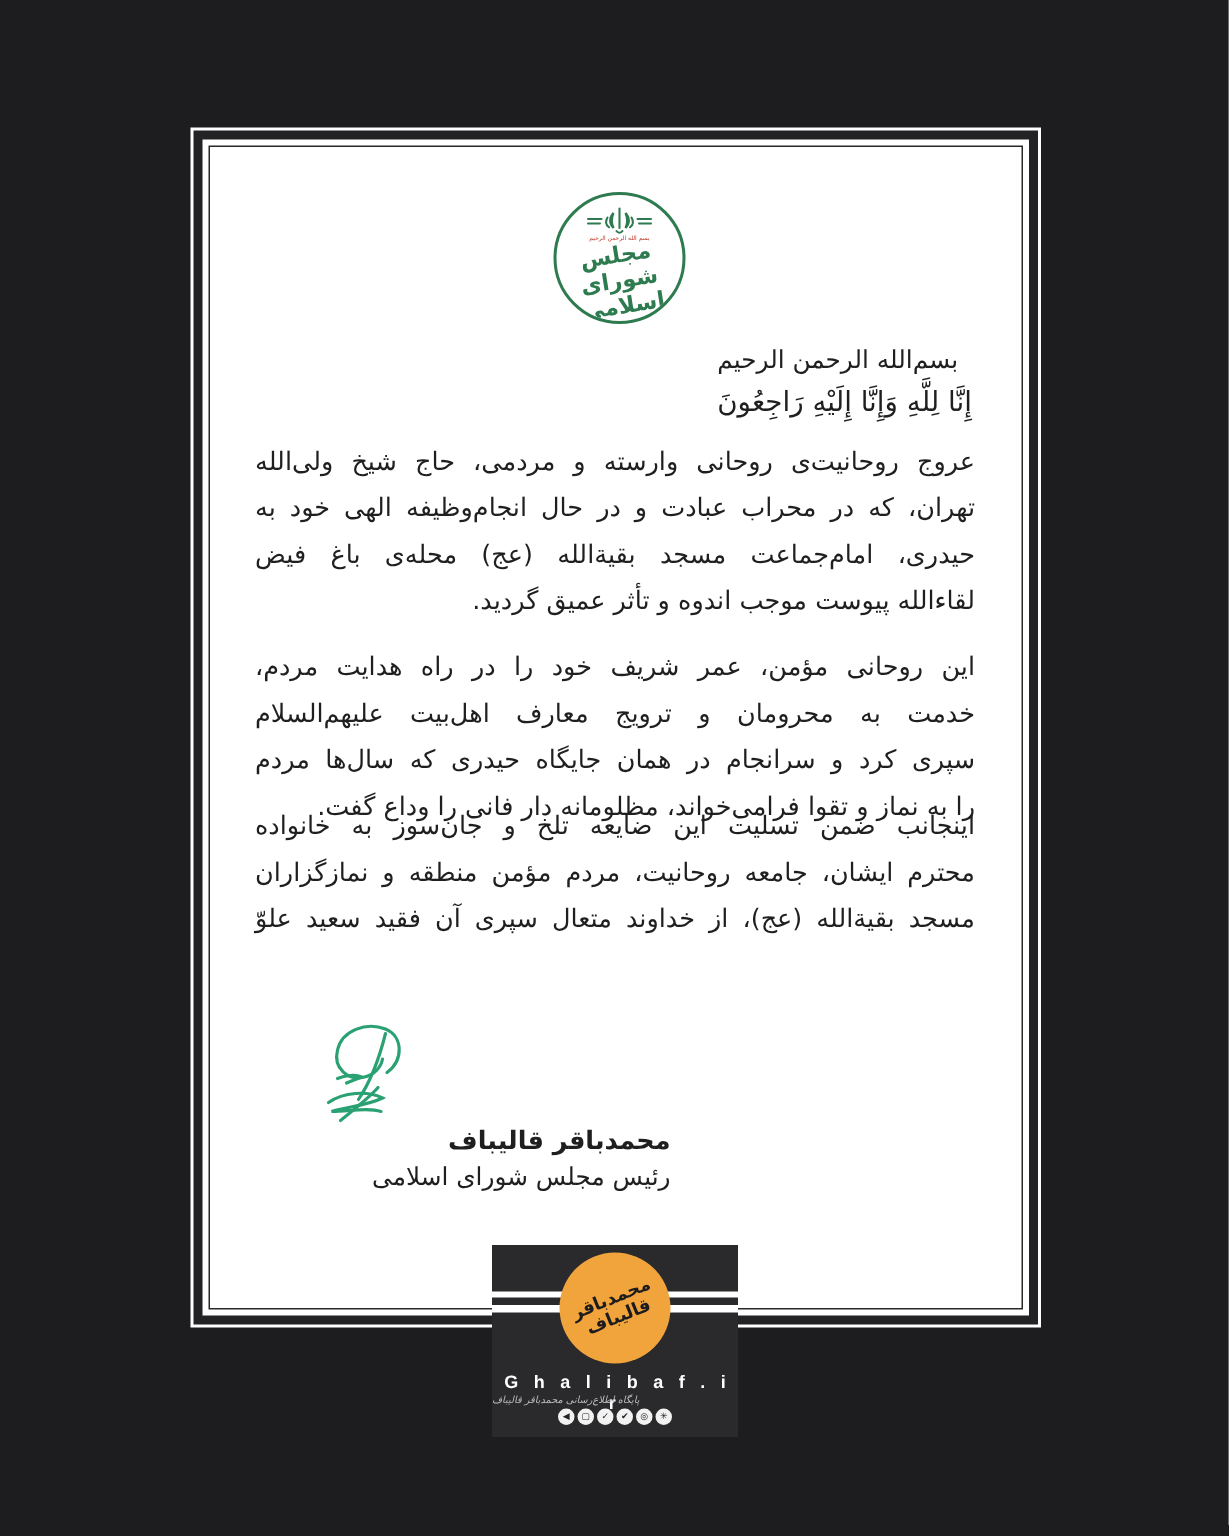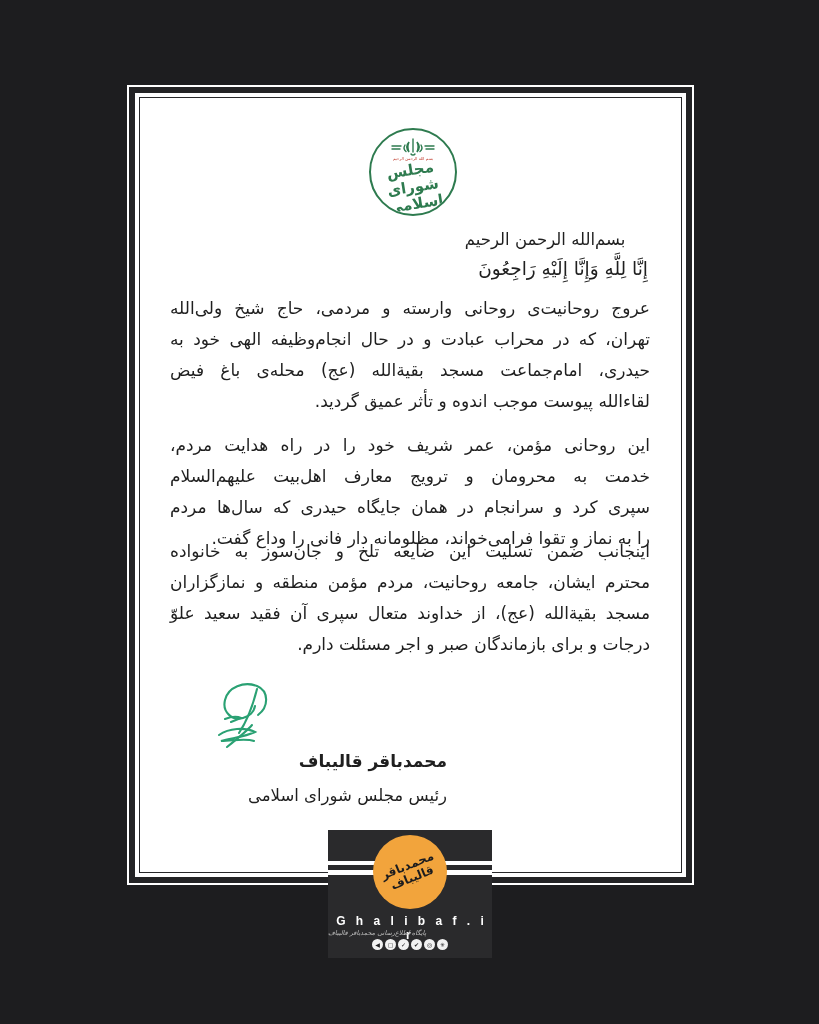--- a/index.html
+++ b/index.html
@@ -37,44 +37,44 @@
   }
   .majlis-calligraphy {
     position:absolute; top:32px; left:4px; right:4px; text-align:center;
     direction:rtl; color:#2e7b4f; font-weight:bold; font-size:15px; line-height:17px;
     transform:rotate(-9deg); letter-spacing:-0.5px;
   }
 
   
   .letter { position:absolute; inset:0; direction:rtl; color:#1f1f1f; }
   .opening {
-    position:absolute; right:46px; top:142px; text-align:center;
+    position:absolute; right:46px; top:142px; text-align:left;
   }
   .basmala { font-size:16.5px; line-height:26px; font-weight:500; }
-  .verse   { font-size:18.5px; line-height:28px; margin-top:2px;margin-left:36px; }
+  .verse   { font-size:18.5px; line-height:28px; margin-top:2px; }
 
   .para { position:absolute; right:44px; width:480px; }
   .para-1 { top:208px; }
   .para-2 { top:345px; }
   .para-3 { top:451px; }
   .pline {
     font-size:17px; line-height:31px;
     text-align:justify; text-align-last:justify;
     white-space:nowrap; 
   }
   .pline.last { text-align-last:right; white-space:normal; }
 
   
   .signature-scribble { position:absolute; left:84px; top:596px; width:66px; height:74px; }
   .signer {
     position:absolute; right:247px; top:664px; width:280px;
     text-align:right; direction:rtl;
   }
   .signer-name  { font-size:17px; font-weight:bold; line-height:24px; }
-  .signer-title { font-size:16.5px; line-height:24px;margin-top:11px; }
+  .signer-title { font-size:16.5px; line-height:24px; }
 
   
   .badge {
     position:absolute; left:328px; top:830px; width:164px; height:112px;
     background:#2a2a2c; z-index:3;
   }
   .badge-stripe { position:absolute; left:0; right:0; background:#ffffff; }
   .badge-stripe.s1 { top:31px; height:4px; }
   .badge-stripe.s2 { top:40px; height:5px; }
   .badge-circle {
@@ -151,21 +151,20 @@
         <div class="pline">این روحانی مؤمن، عمر شریف خود را در راه هدایت مردم،</div>
         <div class="pline">خدمت به محرومان و ترویج معارف اهل‌بیت علیهم‌السلام</div>
         <div class="pline">سپری کرد و سرانجام در همان جایگاه حیدری که سال‌ها مردم</div>
         <div class="pline last">را به نماز و تقوا فرامی‌خواند، مظلومانه دار فانی را وداع گفت.</div>
       </div>
 
       <div class="para para-3">
         <div class="pline">اینجانب ضمن تسلیت این ضایعه تلخ و جان‌سوز به خانواده</div>
         <div class="pline">محترم ایشان، جامعه روحانیت، مردم مؤمن منطقه و نمازگزاران</div>
         <div class="pline">مسجد بقیة‌الله (عج)، از خداوند متعال سپری آن فقید سعید علوّ</div>
-        <div class="pline last">درجات و برای بازماندگان صبر و اجر مسئلت دارم.</div>
       </div>
 
       <svg class="signature-scribble" viewBox="0 0 66 74">
         <g fill="none" stroke="#2aa173" stroke-width="2.1" stroke-linecap="round">
           <path d="M47 34 C58 26 58 10 46 5 C33 0 17 6 14 19 C11 31 21 40 32 37 C38 35.5 43 31 44 25"></path>
           <path d="M46 8 C42 24 36 40 28 52"></path>
           <path d="M14 38 C19 36 26 35 30 37 L20 41"></path>
           <path d="M8 54 C18 47 34 46 44 51 C34 56 20 57 10 60 C22 60 34 57 43 60"></path>
           <path d="M16 66 C26 58 36 50 41 44"></path>
         </g>

